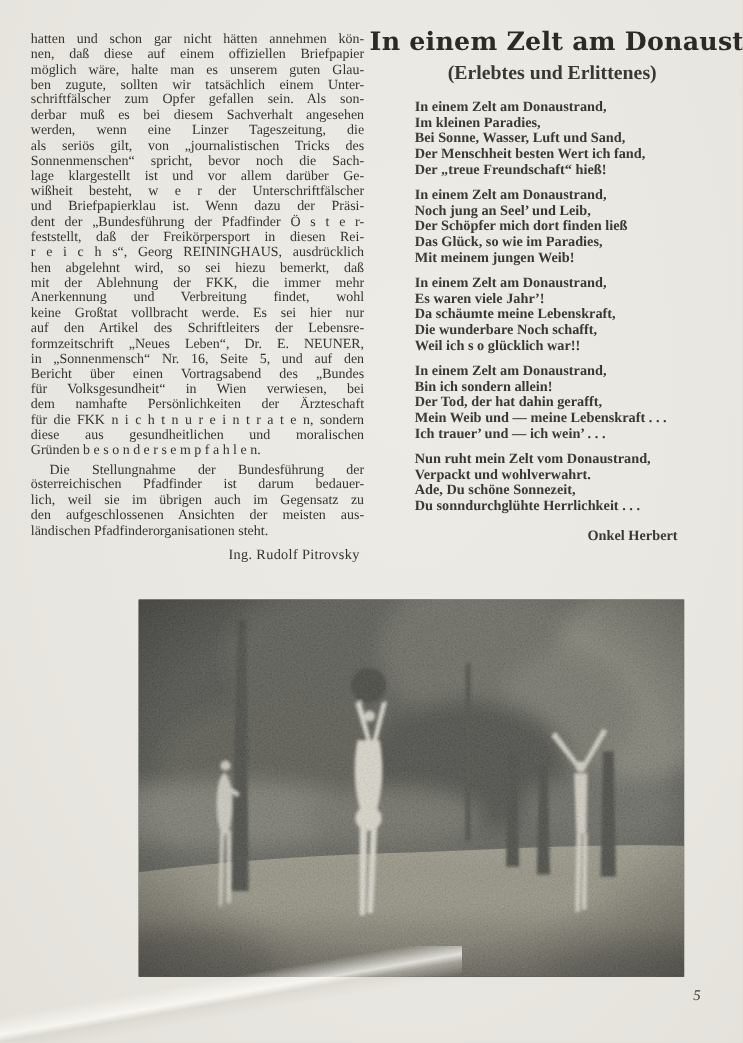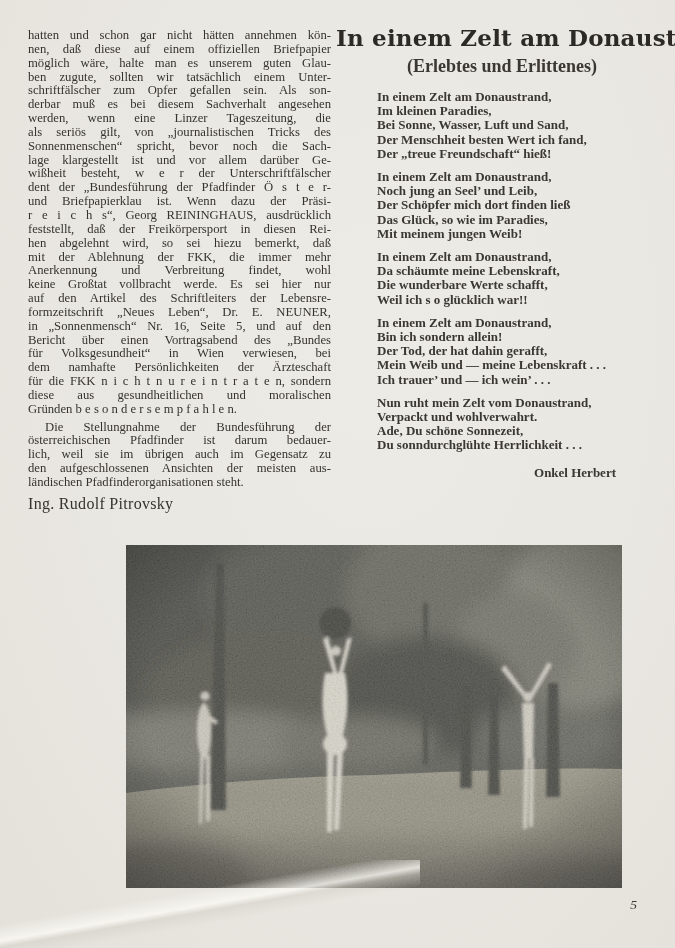--- a/index.html
+++ b/index.html
@@ -24,22 +24,22 @@
     position:absolute;left:28px;top:29px;width:303px;
     font-size:12.7px;line-height:13.85px;
     text-align:justify;
     font-family:Liberation Serif, serif;
   }
   .aline{text-align:justify;text-align-last:justify;white-space:normal;}
   .aline-last{text-align-last:left;}
   .para-indent{margin-top:4px;}
   .para-indent .aline:first-child{text-indent:17px;}
   .article-sig{
-    margin-top:7px;padding-right:4px;
-    font-size:16px;letter-spacing:.3px;
+    margin-top:7px;text-align:right;padding-right:4px;
+    font-size:13px;letter-spacing:.3px;
   }
   .col-right{
     position:absolute;left:336px;top:25px;width:332px;
   }
   .poem-title{
     margin:0;font-family:"DejaVu Serif",serif;font-weight:700;
     font-size:23px;line-height:26px;text-align:center;color:#2c2a26;
     letter-spacing:.2px;white-space:nowrap;
   }
   .poem-subtitle{
@@ -77,24 +77,24 @@
           <div class="aline">nen, daß diese auf einem offiziellen Briefpapier</div>
           <div class="aline">möglich wäre, halte man es unserem guten Glau-</div>
           <div class="aline">ben zugute, sollten wir tatsächlich einem Unter-</div>
           <div class="aline">schriftfälscher zum Opfer gefallen sein. Als son-</div>
           <div class="aline">derbar muß es bei diesem Sachverhalt angesehen</div>
           <div class="aline">werden, wenn eine Linzer Tageszeitung, die</div>
           <div class="aline">als seriös gilt, von „journalistischen Tricks des</div>
           <div class="aline">Sonnenmenschen“ spricht, bevor noch die Sach-</div>
           <div class="aline">lage klargestellt ist und vor allem darüber Ge-</div>
           <div class="aline">wißheit besteht, w e r der Unterschriftfälscher</div>
+          <div class="aline">und Briefpapierklau ist. Wenn dazu der Präsi-</div>
           <div class="aline">dent der „Bundesführung der Pfadfinder Ö s t e r-</div>
-          <div class="aline">und Briefpapierklau ist. Wenn dazu der Präsi-</div>
+          <div class="aline">feststellt, daß der Freikörpersport in diesen Rei-</div>
           <div class="aline">r e i c h s“, Georg REININGHAUS, ausdrücklich</div>
-          <div class="aline">feststellt, daß der Freikörpersport in diesen Rei-</div>
           <div class="aline">hen abgelehnt wird, so sei hiezu bemerkt, daß</div>
           <div class="aline">mit der Ablehnung der FKK, die immer mehr</div>
           <div class="aline">Anerkennung und Verbreitung findet, wohl</div>
           <div class="aline">keine Großtat vollbracht werde. Es sei hier nur</div>
           <div class="aline">auf den Artikel des Schriftleiters der Lebensre-</div>
           <div class="aline">formzeitschrift „Neues Leben“, Dr. E. NEUNER,</div>
           <div class="aline">in „Sonnenmensch“ Nr. 16, Seite 5, und auf den</div>
           <div class="aline">Bericht über einen Vortragsabend des „Bundes</div>
           <div class="aline">für Volksgesundheit“ in Wien verwiesen, bei</div>
           <div class="aline">dem namhafte Persönlichkeiten der Ärzteschaft</div>
@@ -126,22 +126,23 @@
         </div>
         <div class="stanza">
           <div class="pline">In einem Zelt am Donaustrand,</div>
           <div class="pline">Noch jung an Seel’ und Leib,</div>
           <div class="pline">Der Schöpfer mich dort finden ließ</div>
           <div class="pline">Das Glück, so wie im Paradies,</div>
           <div class="pline">Mit meinem jungen Weib!</div>
         </div>
         <div class="stanza">
           <div class="pline">In einem Zelt am Donaustrand,</div>
+          <div class="pline">Es waren viele Jahr’!</div>
           <div class="pline">Da schäumte meine Lebenskraft,</div>
-          <div class="pline">Die wunderbare Werte schafft,</div>
+          <div class="pline">Die wunderbare Noch schafft,</div>
           <div class="pline">Weil ich s o glücklich war!!</div>
         </div>
         <div class="stanza">
           <div class="pline">In einem Zelt am Donaustrand,</div>
           <div class="pline">Bin ich sondern allein!</div>
           <div class="pline">Der Tod, der hat dahin gerafft,</div>
           <div class="pline">Mein Weib und — meine Lebenskraft . . .</div>
           <div class="pline">Ich trauer’ und — ich wein’ . . .</div>
         </div>
         <div class="stanza">

